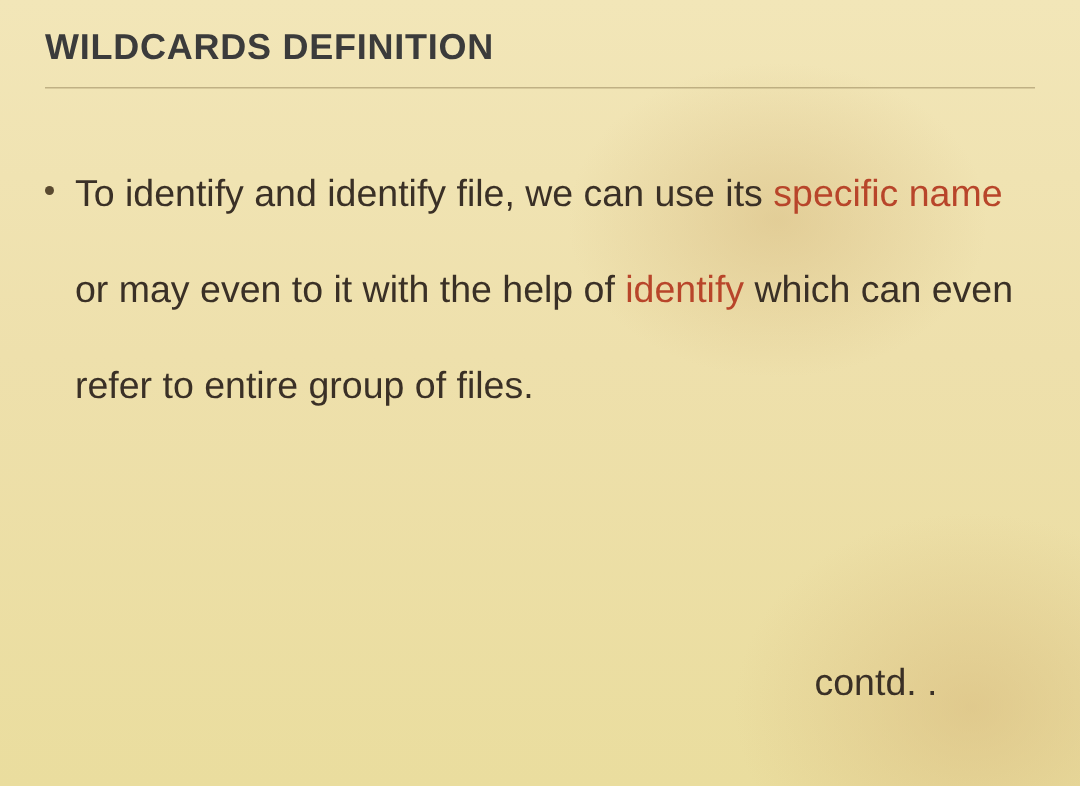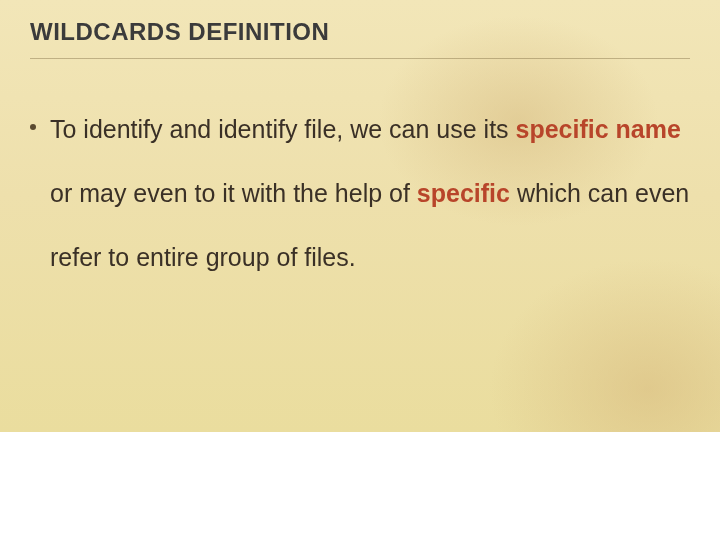--- a/index.html
+++ b/index.html
@@ -6,21 +6,21 @@
     margin: 0;
     padding: 0;
     width: 720px;
     height: 540px;
     overflow: hidden;
     font-family: Arial, Helvetica, sans-serif;
   }
   .slide {
     position: relative;
     width: 720px;
-    height: 432px;
+    height: 524px;
     background:
       radial-gradient(ellipse 200px 150px at 72% 28%, rgba(210,180,120,0.45) 0%, rgba(210,180,120,0.0) 70%),
       radial-gradient(ellipse 220px 180px at 90% 90%, rgba(215,185,125,0.55) 0%, rgba(215,185,125,0.0) 72%),
       linear-gradient(180deg, #f2e6b8 0%, #eee0ac 45%, #eadd9e 100%);
     background-color: #f1e5b5;
     box-sizing: border-box;
   }
   .title-wrap {
     position: absolute;
     top: 18px;
@@ -62,21 +62,20 @@
     height: 6px;
     border-radius: 50%;
     background: #5a4a30;
     margin-right: 14px;
   }
   .bullet-text {
     flex: 1 1 auto;
   }
   .accent {
     color: #b8452a;
-    font-weight: bold;
   }
   .contd {
     position: absolute;
     right: 95px;
     bottom: 54px;
     font-size: 25px;
     color: #3a3026;
     font-family: Arial, Helvetica, sans-serif;
   }
 </style>
@@ -87,19 +86,20 @@
 
   <div class="title-wrap">
     <h1 class="title">WILDCARDS DEFINITION</h1>
     <div class="title-rule"></div>
   </div>
 
   <div class="body">
     <div class="bullet-row">
       <div class="bullet-dot"></div>
       <div class="bullet-text">
-        <span>To identify and identify file, we can use its </span><span class="accent">specific name</span><span> or may even to it with the help of </span><span class="accent">specific</span><span> which can even refer to entire group of files.</span>
+        <span>To identify and identify file, we can use its </span><span class="accent">specific name</span><span> or may even to it with the help of </span><span class="accent">identify</span><span> which can even refer to entire group of files.</span>
       </div>
     </div>
   </div>
 
+  <div class="contd">contd. .</div>
 
 </div>
 
 </body></html>

